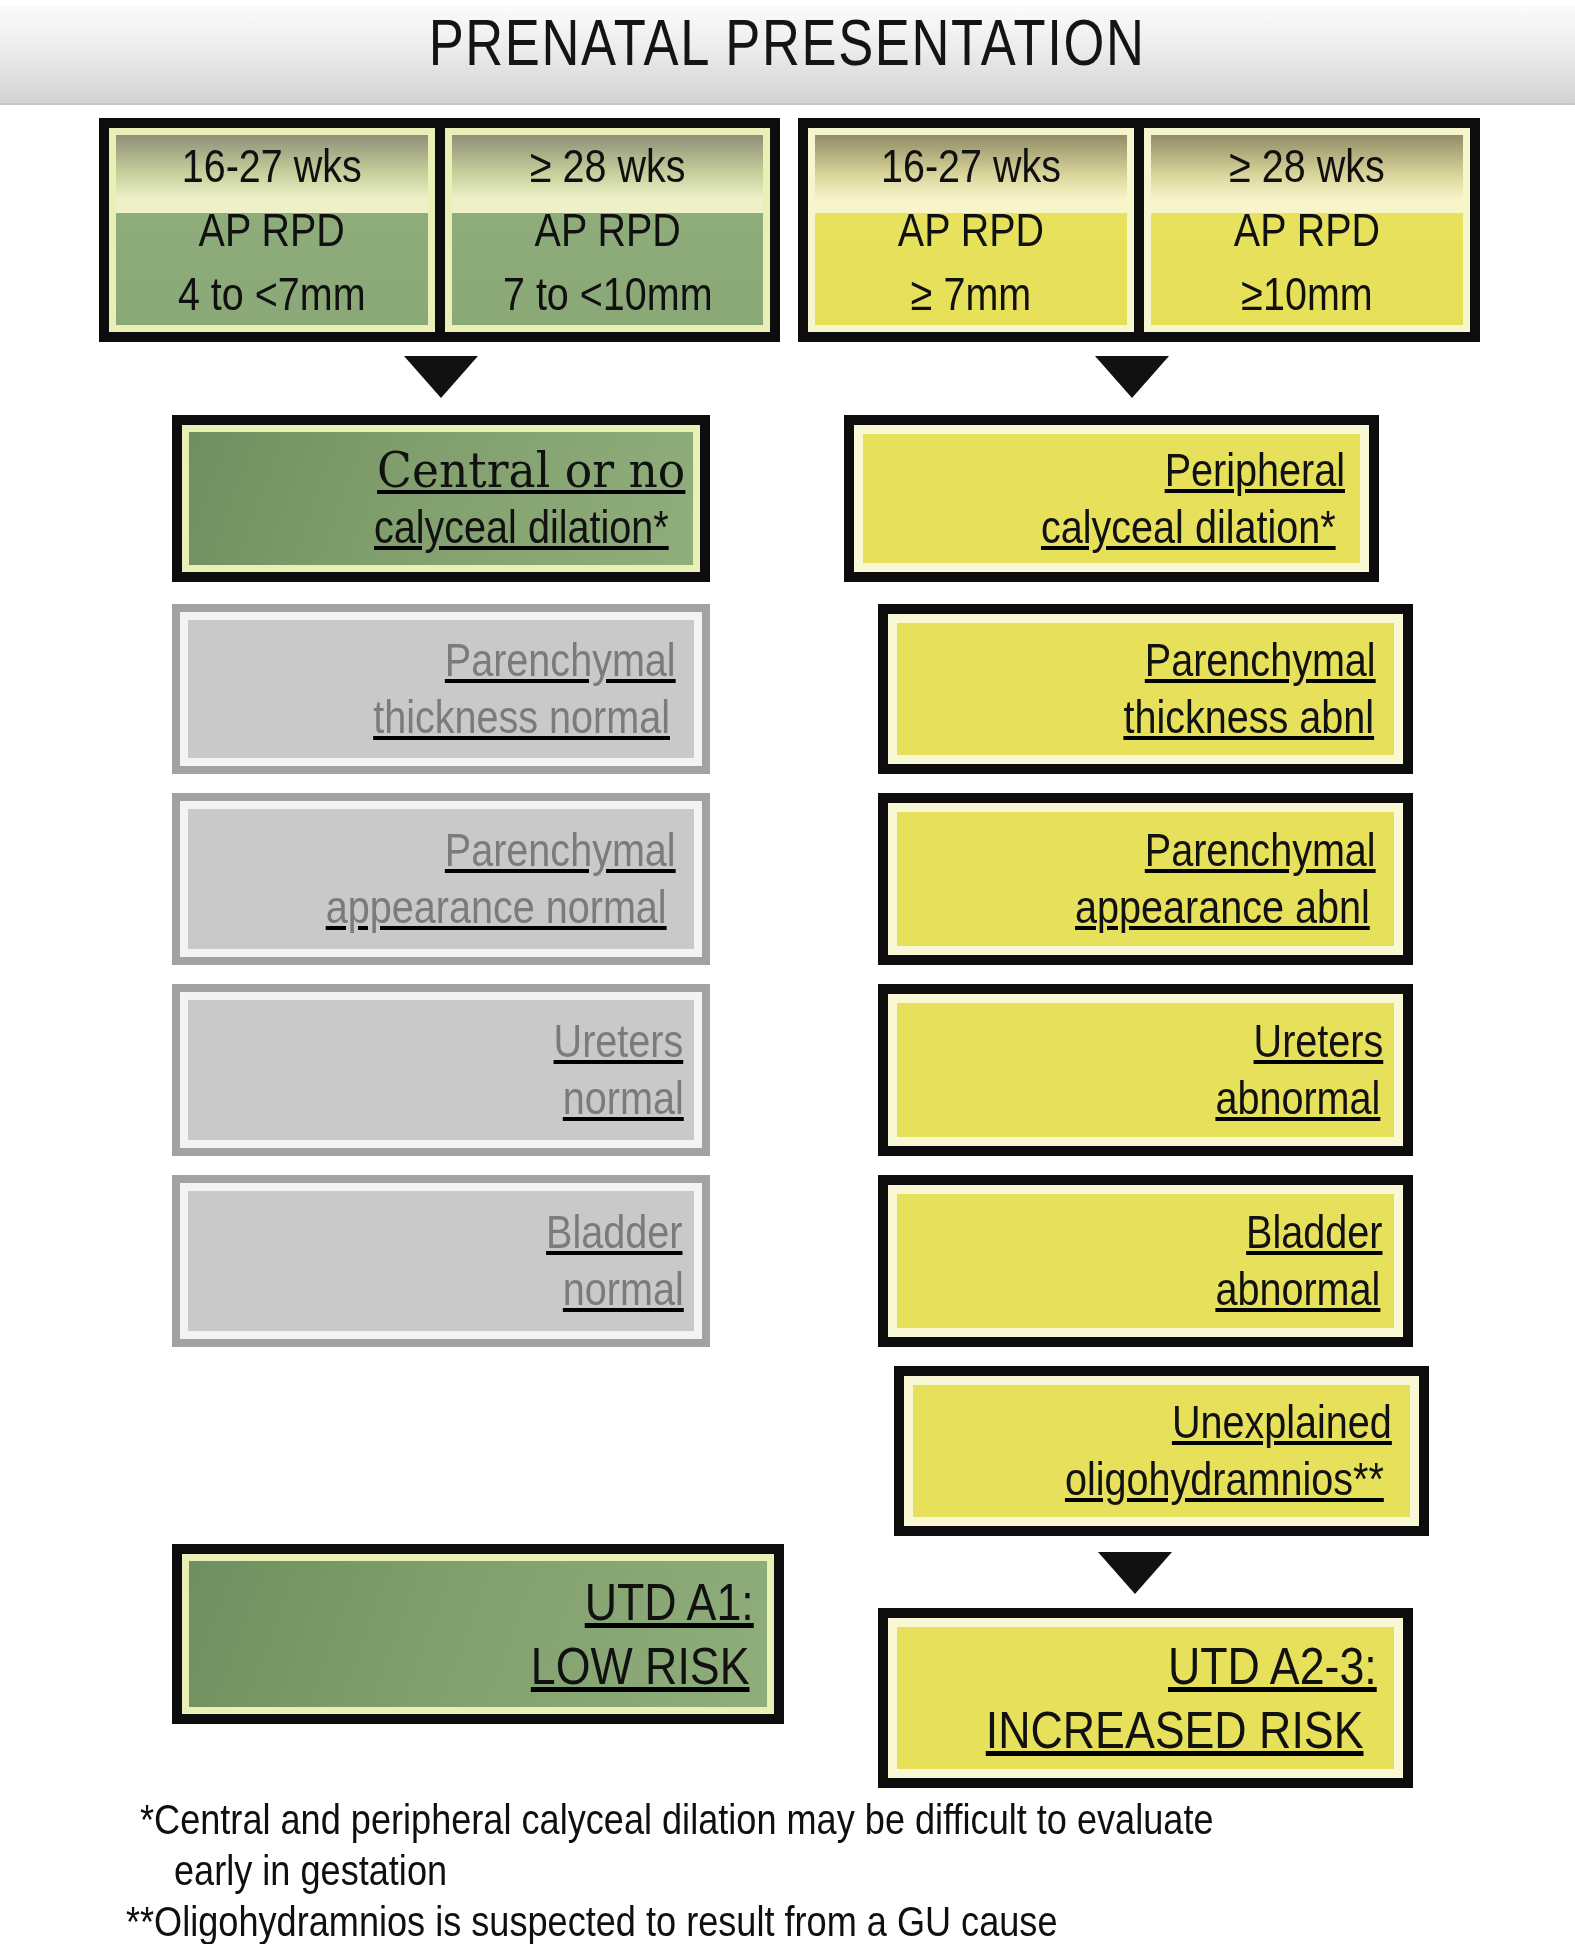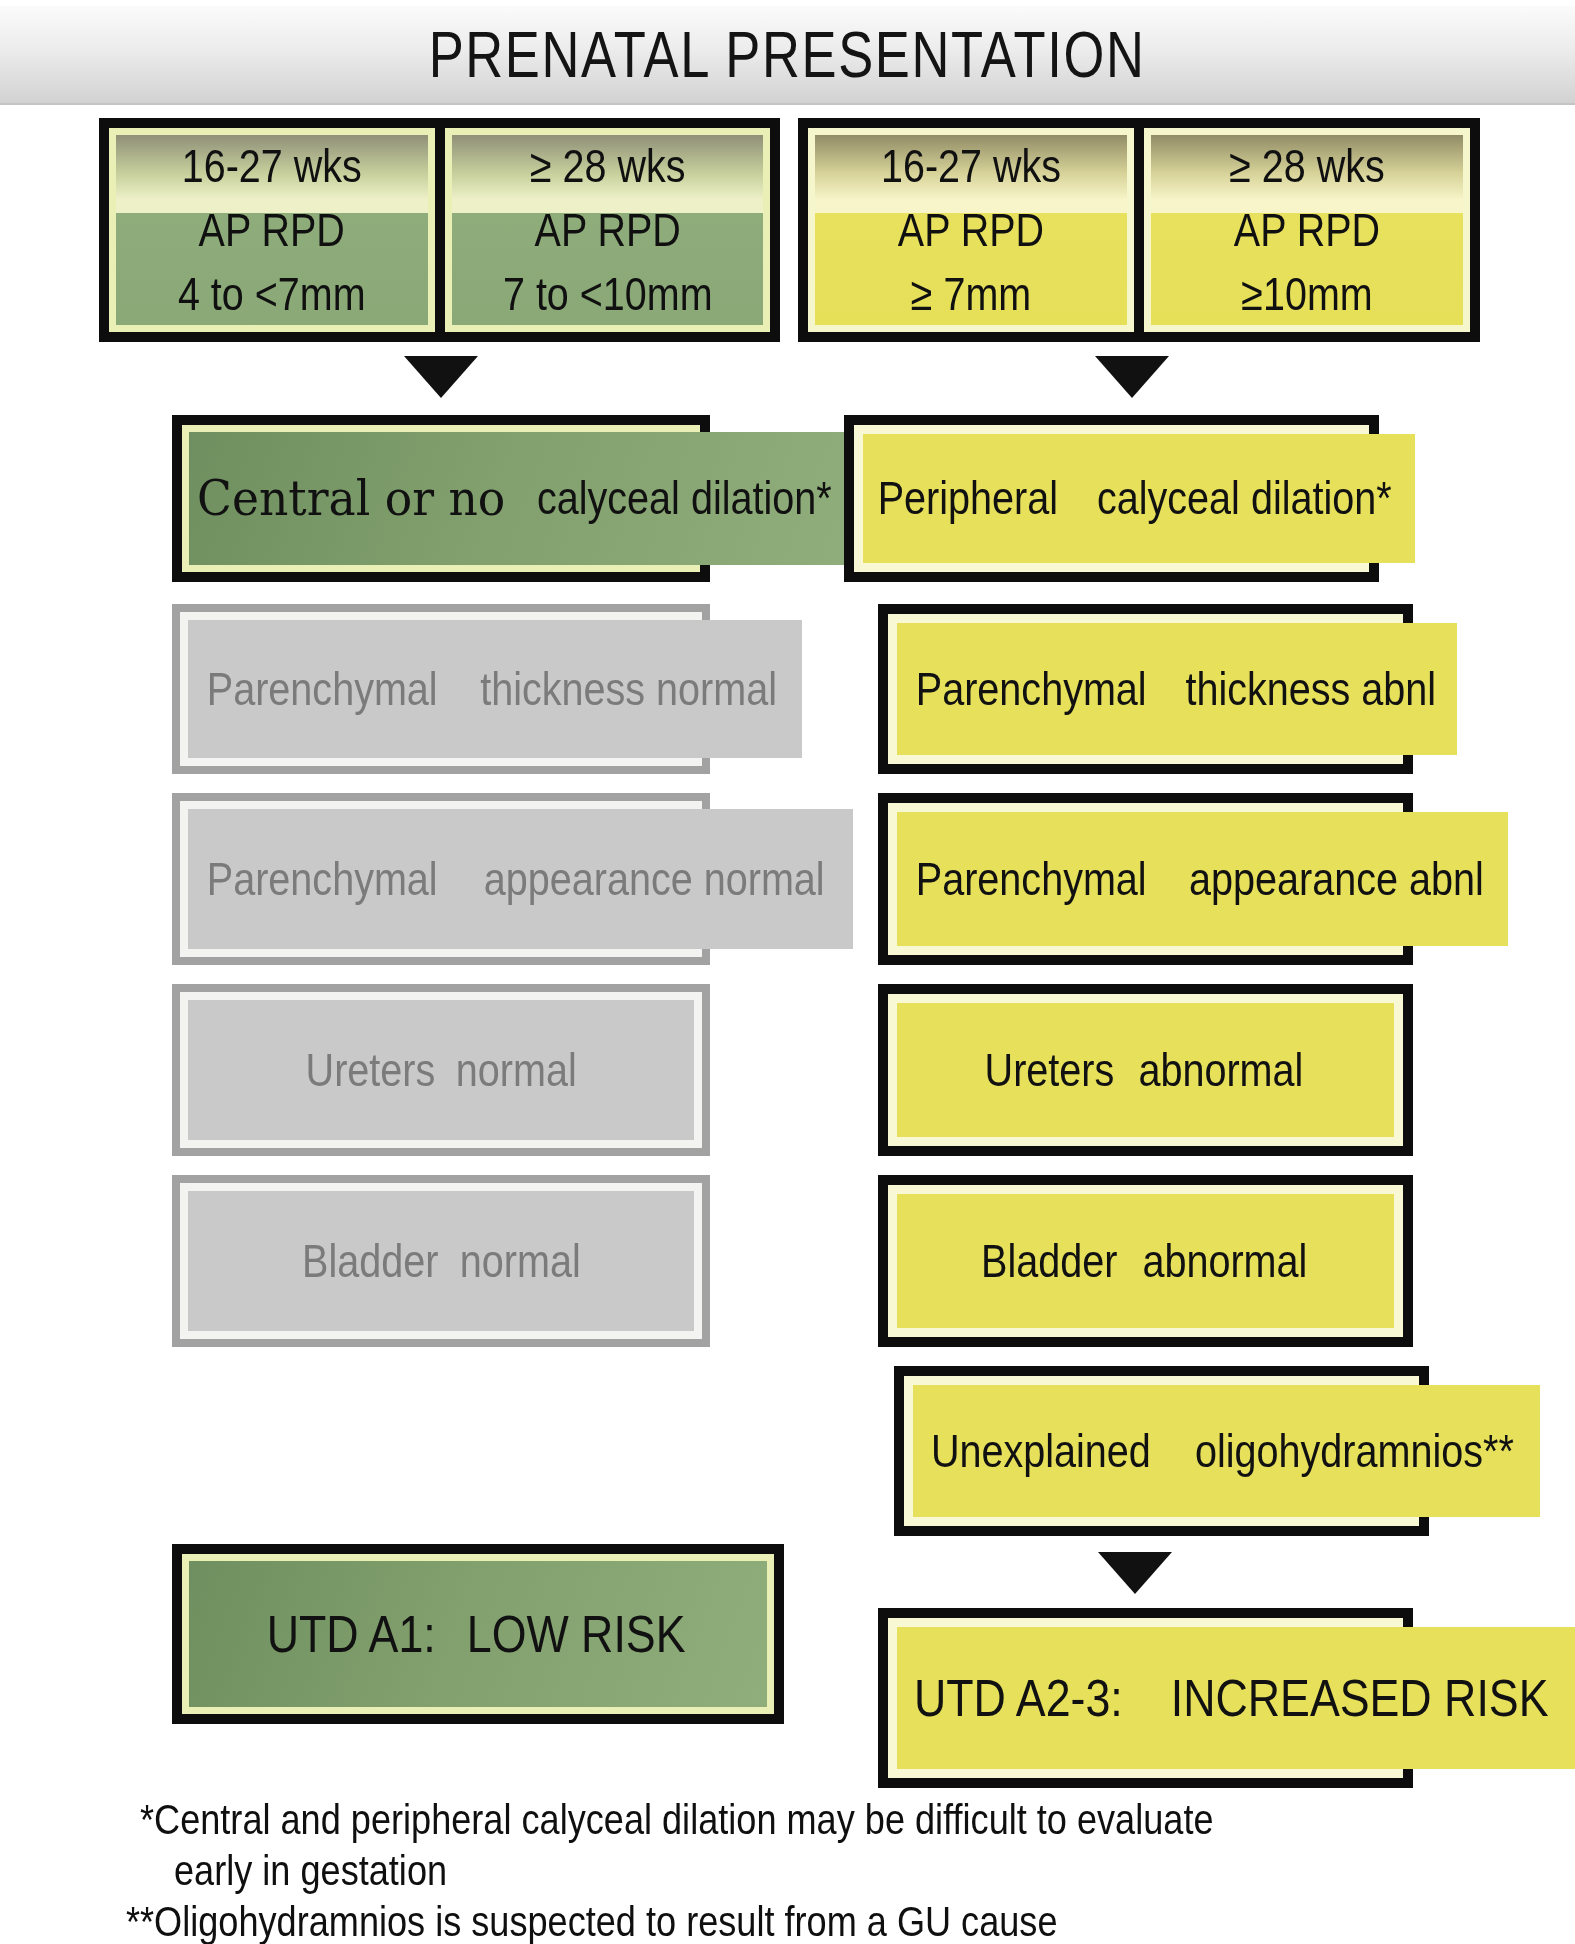--- a/index.html
+++ b/index.html
@@ -5,21 +5,21 @@
   html,body { margin:0; padding:0; background:#fff; }
   .stage {
     position:relative; width:1575px; height:1944px; background:#ffffff;
     font-family:"Liberation Sans", sans-serif; overflow:hidden;
   }
   
   .titlebar {
     position:absolute; left:0; top:6px; width:1575px; height:97px;
     background:linear-gradient(180deg,#fbfbfb 0%,#ececec 45%,#d2d2d2 100%);
     border-bottom:2px solid #c4c4c4;
-    display:flex; align-items:center; justify-content:center;
+    display:flex; justify-content:center;
   }
   .titlebar .ttxt {
     font-size:64px; color:#141414; letter-spacing:2px; white-space:nowrap;
     transform:scaleX(0.82);
   }
   
   .hdr-group {
     position:absolute; top:118px; height:224px; background:#0d0d0d;
     display:flex; gap:10px; padding:10px; box-sizing:border-box;
   }
@@ -33,21 +33,21 @@
   .hdr-fill.green {
     background:linear-gradient(180deg,#8f9078 0%,#c6cf9c 20%,#eef1c8 34%,#eef1c8 41%,#8fac7b 41%,#8aa977 100%);
   }
   .hdr-fill.yellow {
     background:linear-gradient(180deg,#918c66 0%,#d6d298 20%,#f7f5c9 34%,#f7f5c9 41%,#e8e15d 41%,#e6df58 100%);
   }
   .hdr-line { font-size:47px; line-height:64px; color:#101010; transform:scaleX(0.84); white-space:nowrap; }
   
   .flowbox { position:absolute; box-sizing:border-box; display:flex; }
   .flowbox .fill {
-    flex:1; display:flex; flex-direction:row; align-items:center; justify-content:center;
+    flex:1; display:flex; flex-direction:column; align-items:flex-end; justify-content:center;text-decoration:underline;
   }
   .flowbox.green  { border:10px solid #0d0d0d; background:#e9efb5; padding:7px; }
   .flowbox.green .fill {
     background:linear-gradient(110deg,#6f8f60 0%,#81a06d 45%,#8fae7b 100%);
   }
   .flowbox.yellow { border:10px solid #0d0d0d; background:#f8f8d4; padding:9px; }
   .flowbox.yellow .fill { background:#e7e05a; }
   .flowbox.gray   { border:8px solid #a2a2a2; background:#f3f3f2; padding:8px; }
   .flowbox.gray .fill { background:#c9c9c9; }
   .bline { font-size:46px; line-height:57px; color:#111; transform:scaleX(0.86); white-space:nowrap; }

